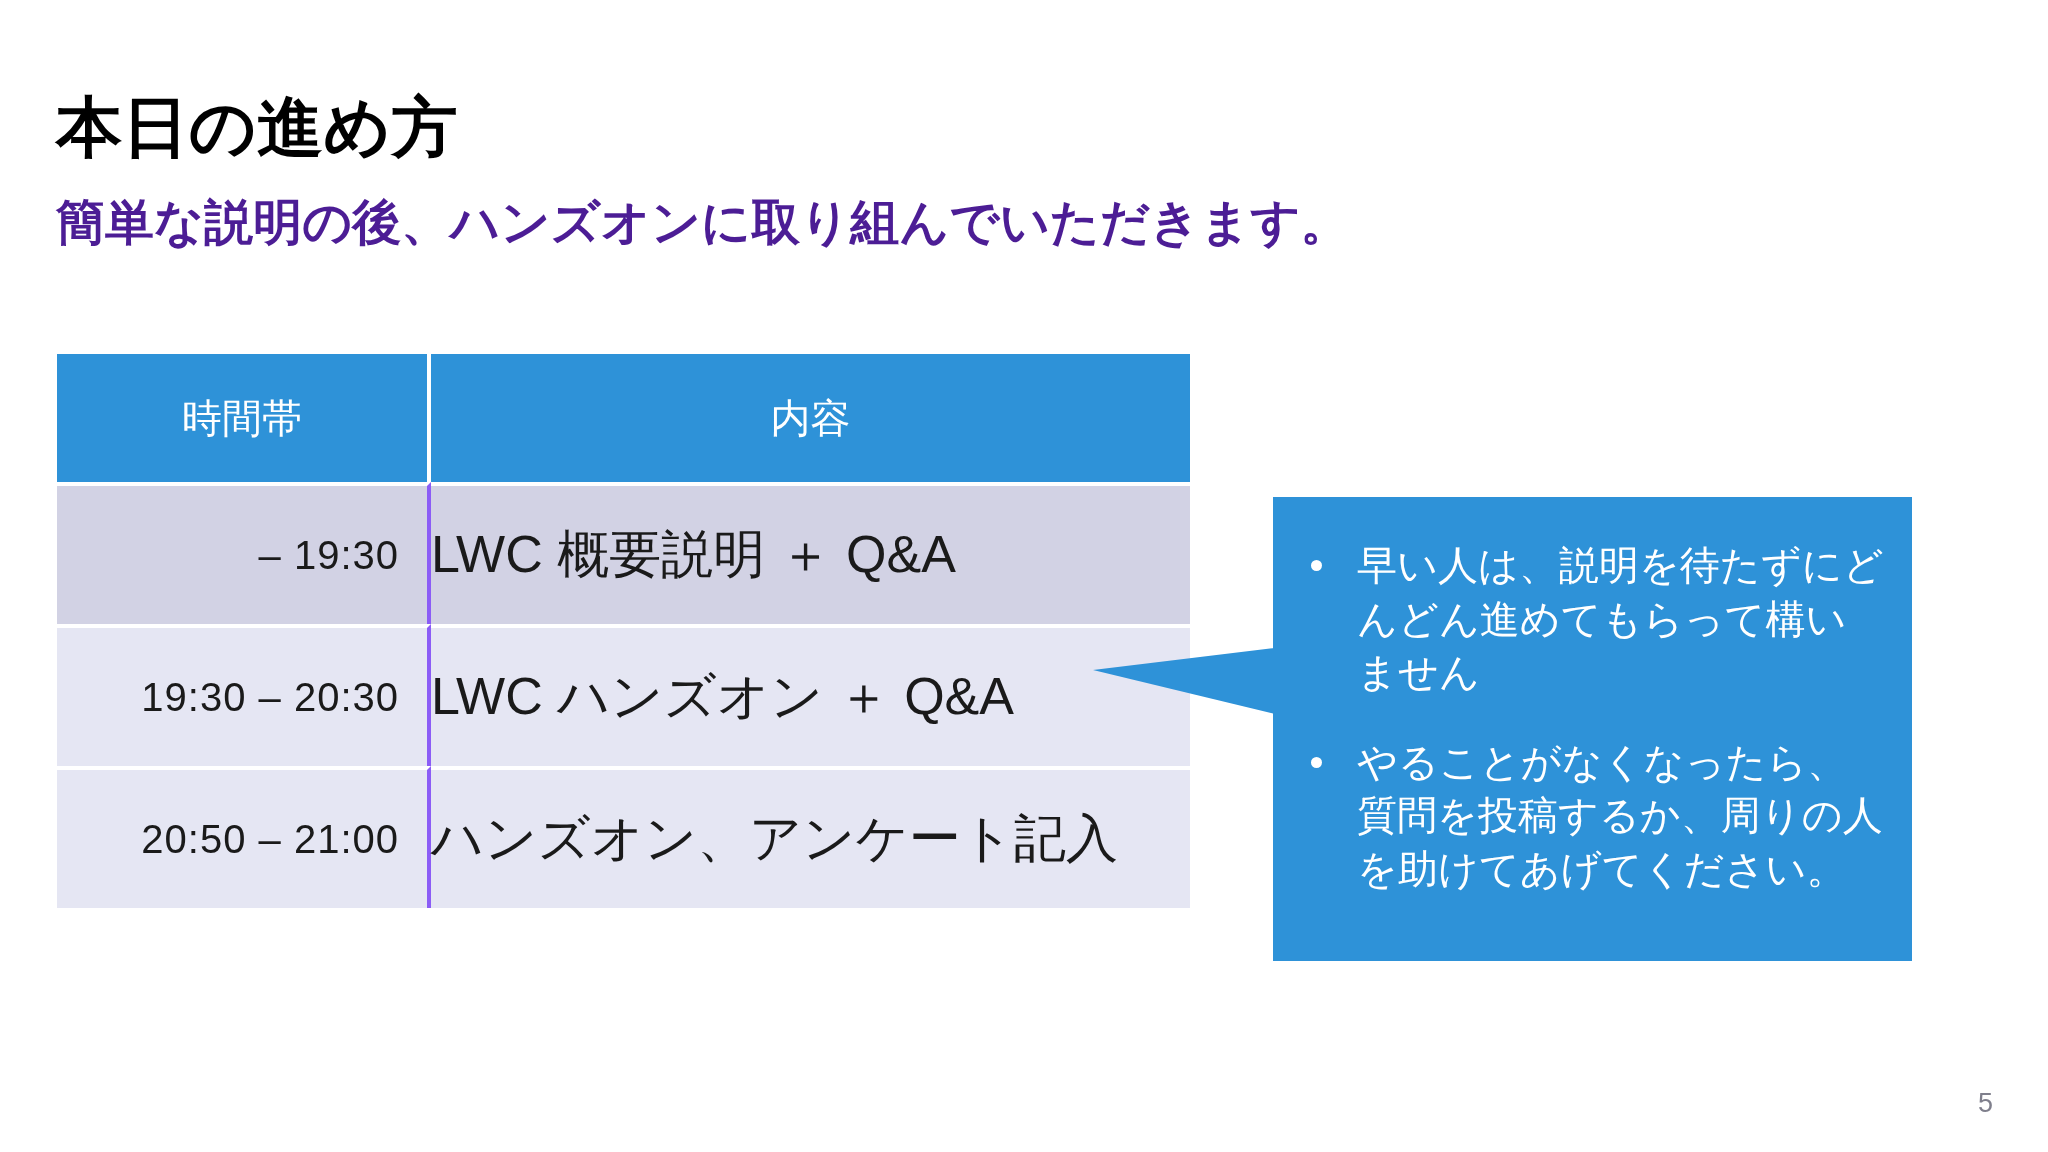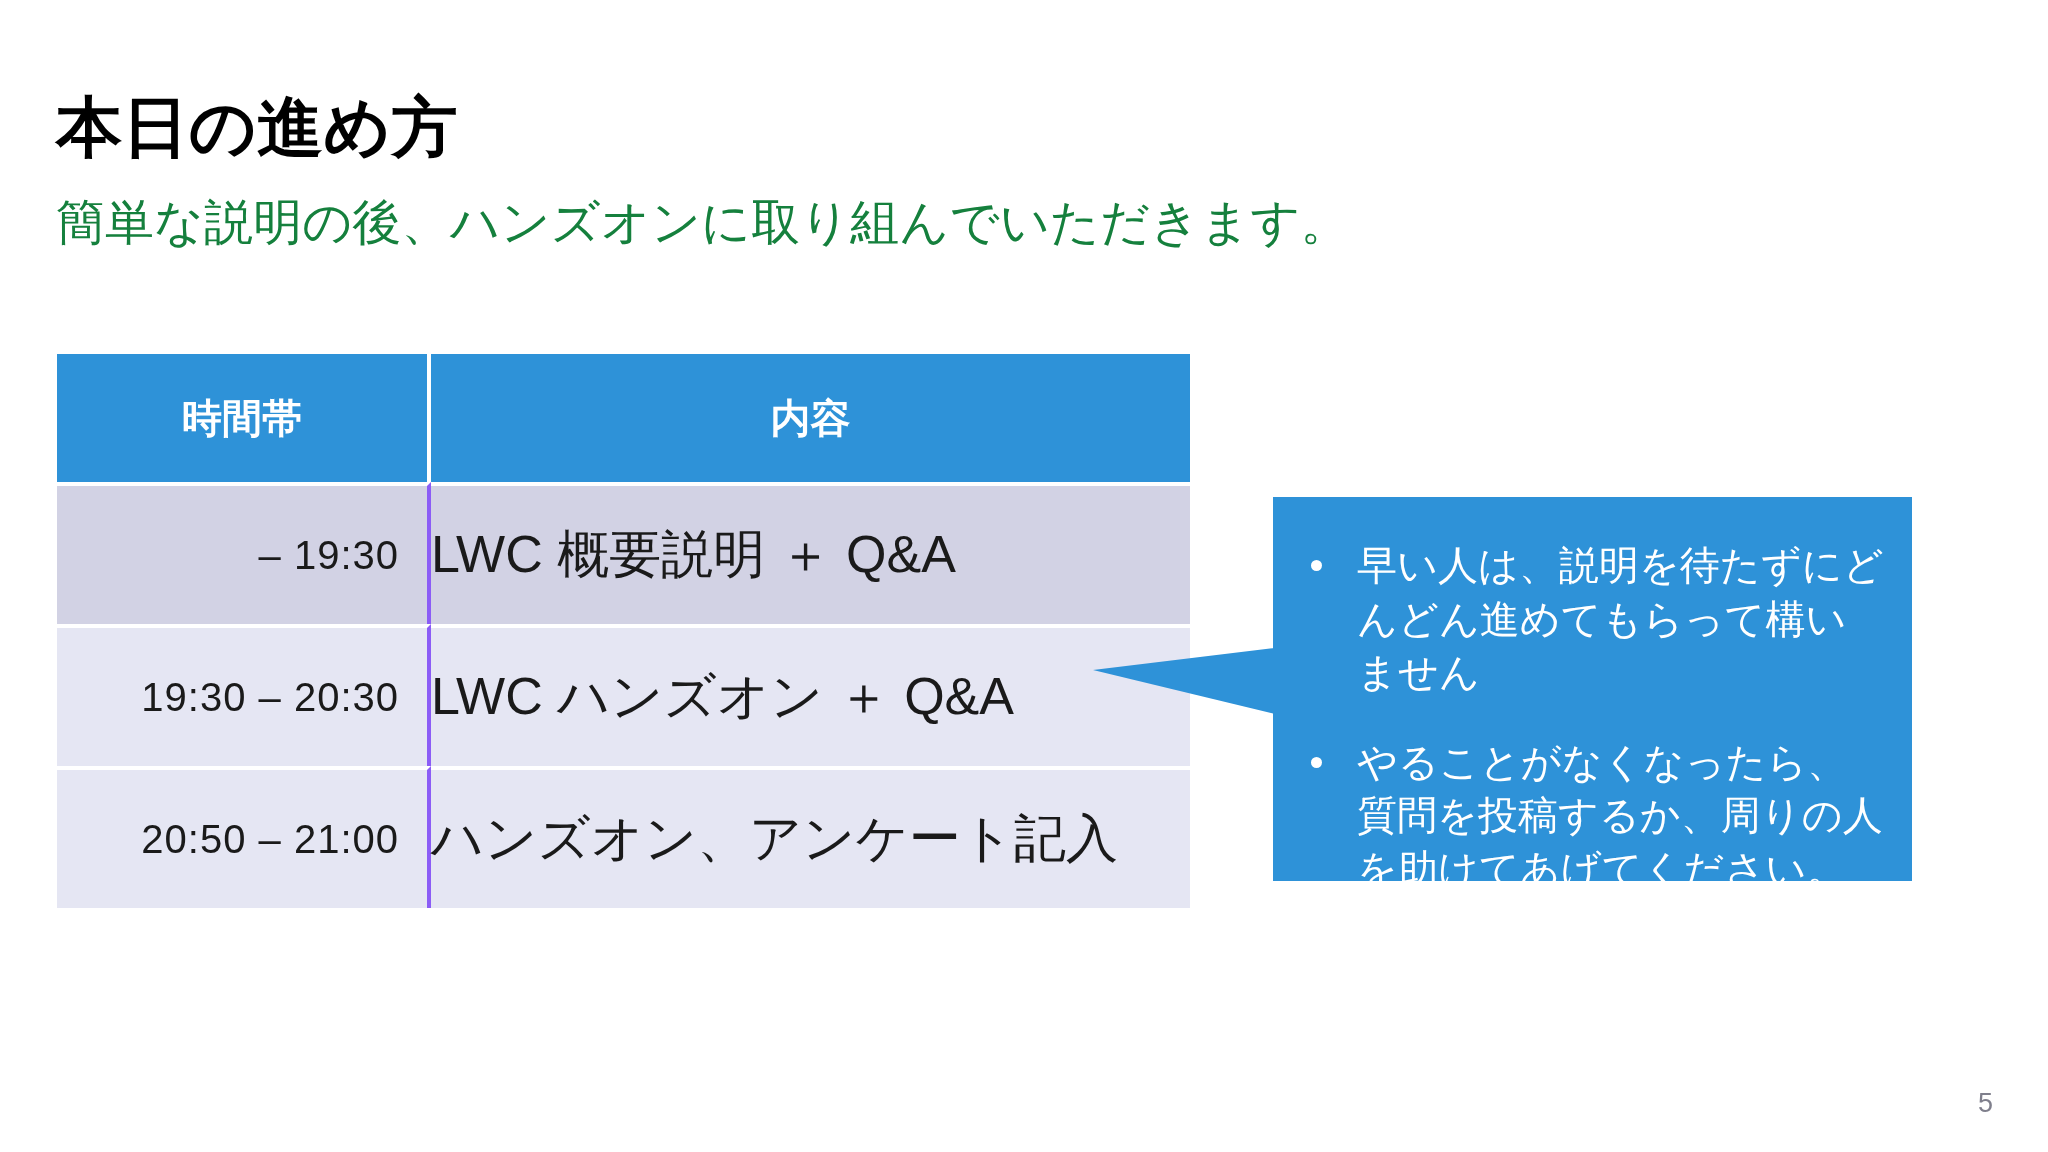--- a/index.html
+++ b/index.html
@@ -29,22 +29,22 @@
     color: #000000;
     letter-spacing: 0.5px;
     line-height: 1.0;
     white-space: nowrap;
   }
   .subtitle {
     position: absolute;
     left: 56px;
     top: 198px;
     font-size: 49px;
-    font-weight: normal;
-    color: #15803d;
+    font-weight: bold;
+    color: #4c1d95;
     line-height: 1.0;
     white-space: nowrap;
   }
 
   
   .table {
     position: absolute;
     left: 57px;
     top: 354px;
     width: 1133px;
@@ -59,21 +59,21 @@
     padding: 0;
     margin: 0;
     border: 0;
     height: 138px;
     vertical-align: middle;
   }
   .table th {
     background: #2E92D8;
     color: #ffffff;
     font-size: 40px;
-    font-weight: bold;
+    font-weight: normal;
     text-align: center;
     height: 128px;
     margin-left: 16px;
   }
   .table th.th-time { border-right: 4px solid #ffffff; }
 
   .table td.td-time {
     text-align: right;
     padding-right: 28px;
     font-size: 40px;
@@ -88,21 +88,21 @@
   }
   .table tr.row-odd td  { background: #D2D2E4; border-top: 4px solid #ffffff; }
   .table tr.row-even td { background: #E5E6F3; border-top: 4px solid #ffffff; }
 
   
   .callout {
     position: absolute;
     left: 1273px;
     top: 497px;
     width: 639px;
-    height: 384px;
+    height: 464px;
     background: #2E92D8;
     box-sizing: border-box;
     padding: 42px 26px 14px 26px;
   }
   .callout-tail {
     position: absolute;
     left: 1093px;
     top: 648px;
     width: 0;
     height: 0;

